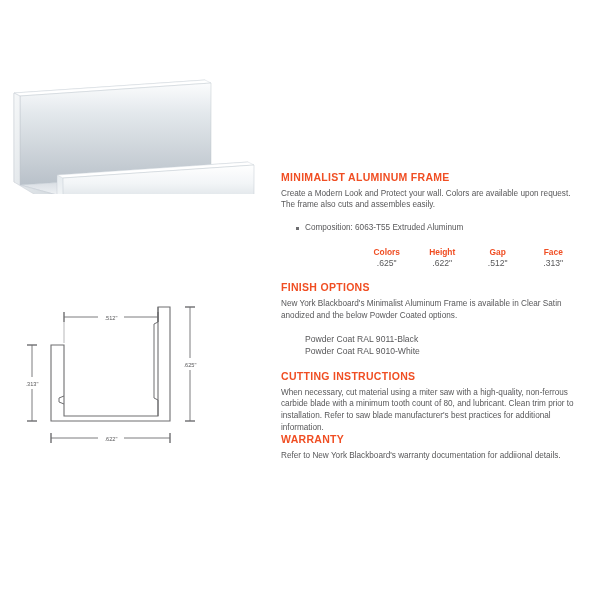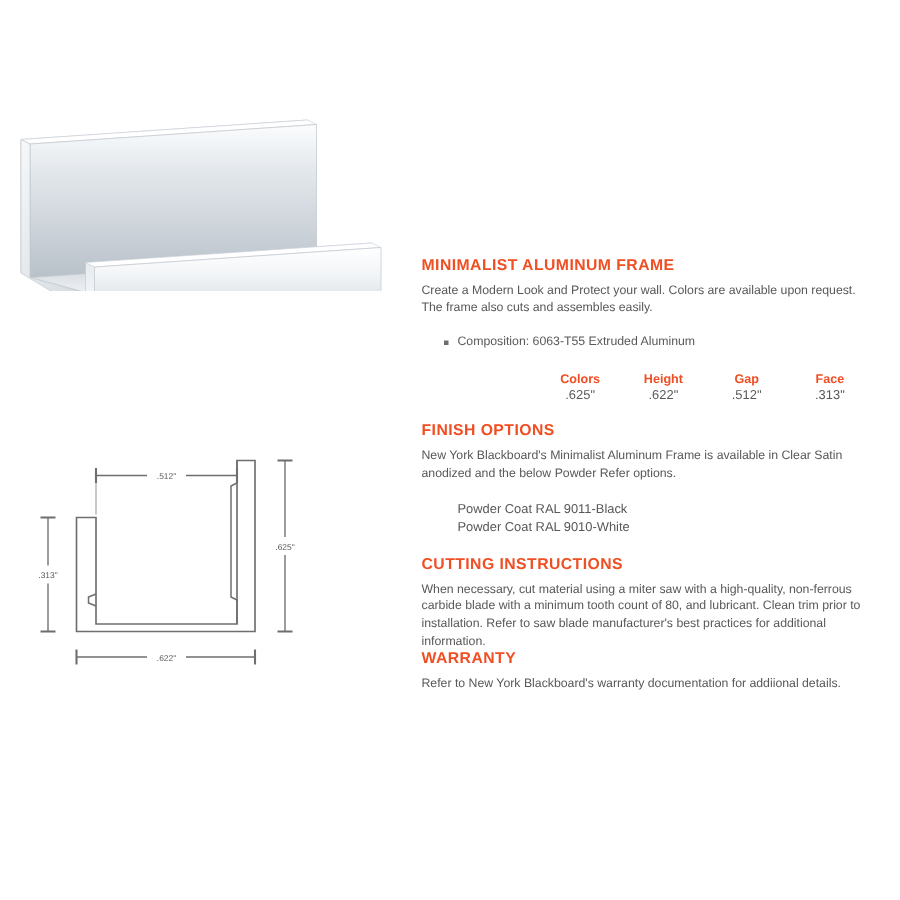--- a/index.html
+++ b/index.html
@@ -246,21 +246,21 @@
           <td>.622"</td>
           <td>.512"</td>
           <td>.313"</td>
         </tr>
       </tbody>
     </table>
   </div>
 
   <div class="section" id="finish-section">
     <h2 class="sec-head">FINISH OPTIONS</h2>
-    <p class="body-txt">New York Blackboard's Minimalist Aluminum Frame is available in Clear Satin anodized and the below Powder Refer options.</p>
+    <p class="body-txt">New York Blackboard's Minimalist Aluminum Frame is available in Clear Satin anodized and the below Powder Coated options.</p>
     <div class="ral-block">
       <div class="ral-line">Powder Coat RAL 9011-Black</div>
       <div class="ral-line">Powder Coat RAL 9010-White</div>
     </div>
   </div>
 
   <div class="section" id="cutting-section">
     <h2 class="sec-head">CUTTING INSTRUCTIONS</h2>
     <p class="body-txt">When necessary, cut material using a miter saw with a high-quality, non-ferrous carbide blade with a minimum tooth count of 80, and lubricant. Clean trim prior to installation. Refer to saw blade manufacturer's best practices for additional information.</p>
   </div>

